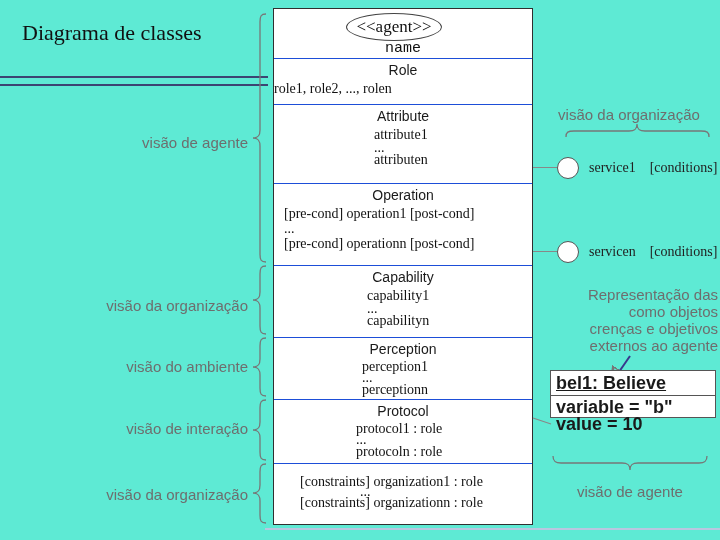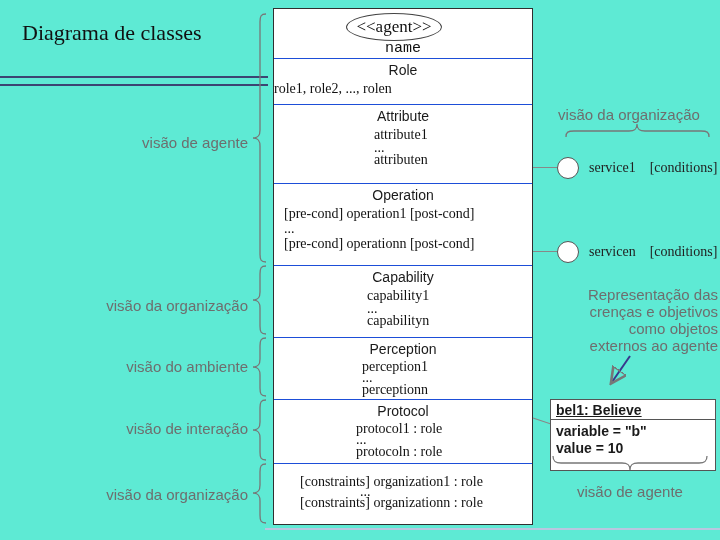--- a/index.html
+++ b/index.html
@@ -51,23 +51,23 @@
 
   
   .connector{position:absolute;border-top:1.5px solid #888;}
   .svc-circle{position:absolute;width:22px;height:22px;border:1.2px solid #555;
               border-radius:50%;background:#fff;box-sizing:border-box;}
   .svc-text{position:absolute;display:flex;gap:14px;
             font-family:"Liberation Serif","DejaVu Serif",serif;
             font-size:14px;color:#222;}
   .note{position:absolute;left:556px;top:286px;width:162px;text-align:right;
         font-size:15px;line-height:17px;color:#6e6e6e;}
-  .belbox{position:absolute;left:550px;top:399px;width:166px;height:72px;
+  .belbox{position:absolute;left:550px;top:370px;width:166px;height:48px;
           border:1px solid #555;box-sizing:border-box;background:#fff;
-          font-size:14px;color:#1a1a1a;font-weight:bold;}
+          font-size:18px;color:#1a1a1a;font-weight:bold;}
   .belbox .beltitle{padding:2px 5px 1px 5px;border-bottom:1px solid #555;}
   .belbox .beltitle span{text-decoration:underline;}
   .belbox .belbody{padding:3px 5px 0 5px;line-height:17px;}
   .bottomrule{position:absolute;left:265px;top:528px;width:455px;height:2px;
               background:#b9c7e0;}
 </style>
 </head>
 <body>
 
 <div class="slide">
@@ -183,22 +183,22 @@
 
   <div class="connector" style="left:533px;top:251px;width:24px"></div>
   <div class="svc-circle" style="left:557px;top:241px"></div>
   <div class="svc-text" style="left:589px;top:244px">
     <span>servicen</span>
     <span>[conditions]</span>
   </div>
 
   <div class="note">
     <div>Representação das</div>
+    <div>como objetos</div>
     <div>crenças e objetivos</div>
-    <div>como objetos</div>
     <div>externos ao agente</div>
   </div>
 
   <svg class="brace" style="left:596px;top:352px" width="46" height="40">
     <defs>
       <marker id="ah" markerWidth="9" markerHeight="9" refX="7" refY="4" orient="auto">
         <path d="M0,0 L8,4 L0,8 z" fill="#38388c"></path>
       </marker>
     </defs>
     <line x1="34" y1="4" x2="16" y2="30" stroke="#38388c" stroke-width="2" marker-end="url(#ah)"></line>

